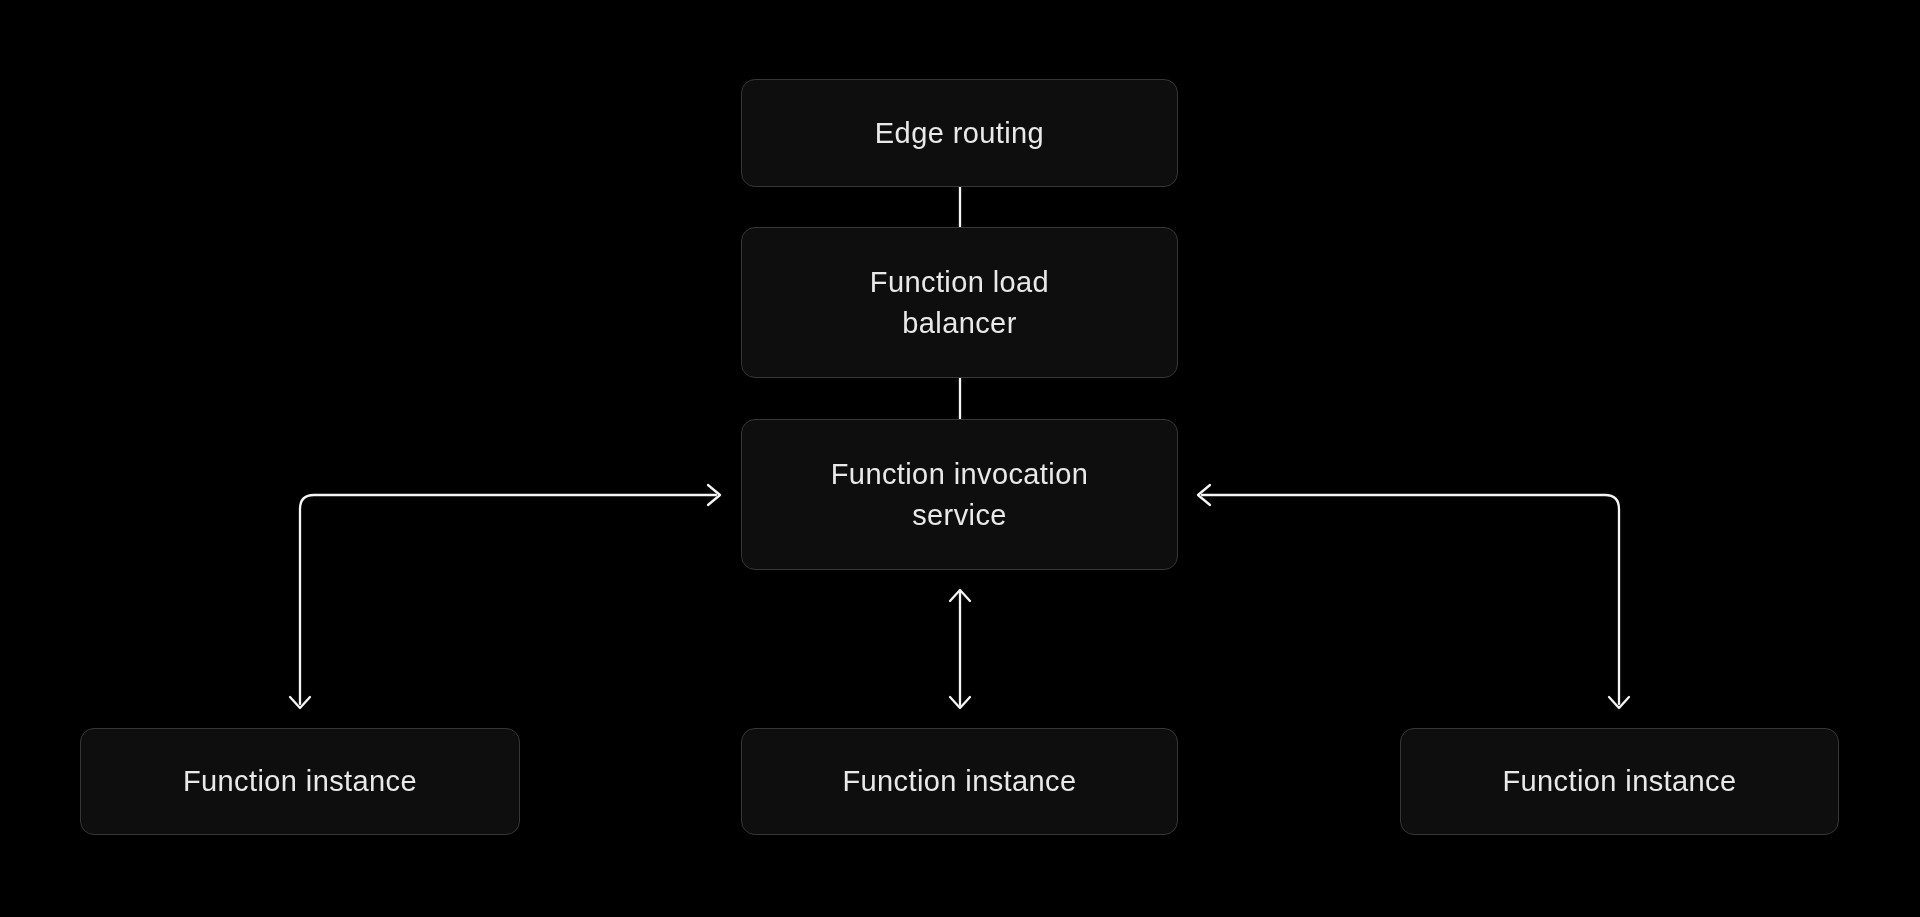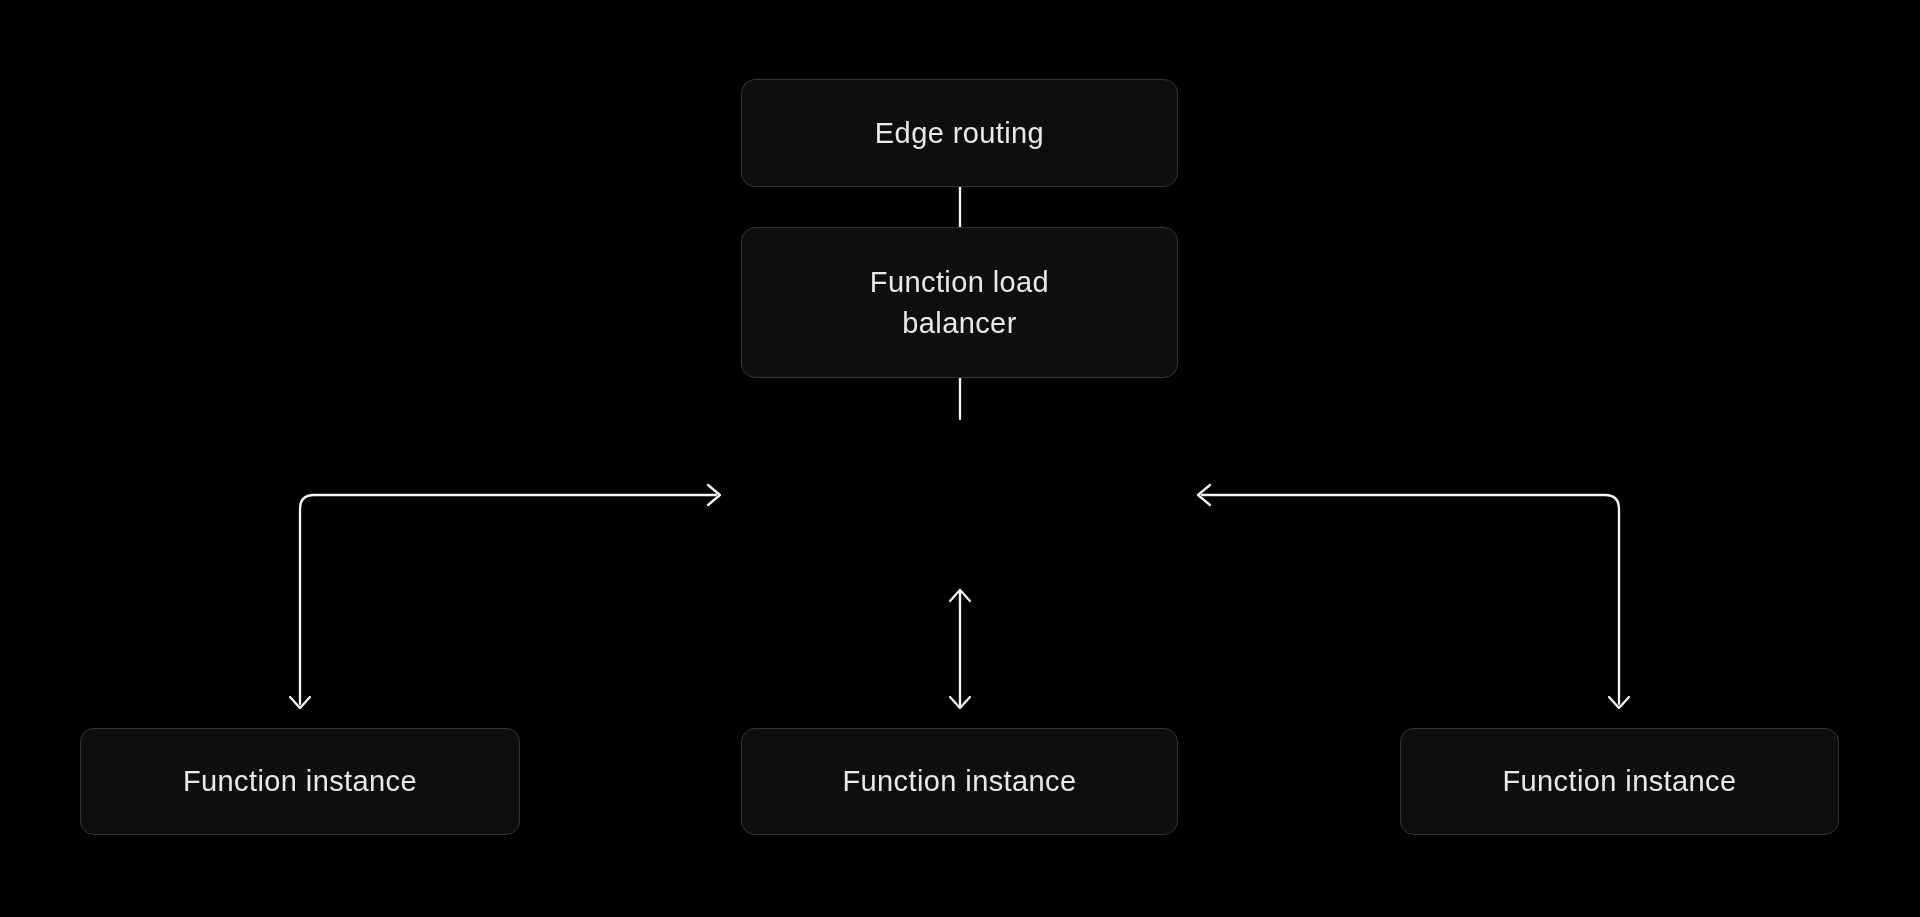--- a/index.html
+++ b/index.html
@@ -82,20 +82,24 @@
 
   <div class="node node-load-balancer">
     <span class="node-label">Function load
 balancer</span>
   </div>
 
   <div class="node node-edge-routing">
     <span class="node-label">Edge routing</span>
   </div>
 
+  <div class="node node-invocation-service">
+    <span class="node-label">Function invocation
+service</span>
+  </div>
 
   <div class="node node-instance-left">
     <span class="node-label">Function instance</span>
   </div>
 
   <div class="node node-instance-center">
     <span class="node-label">Function instance</span>
   </div>
 
   <div class="node node-instance-right">

